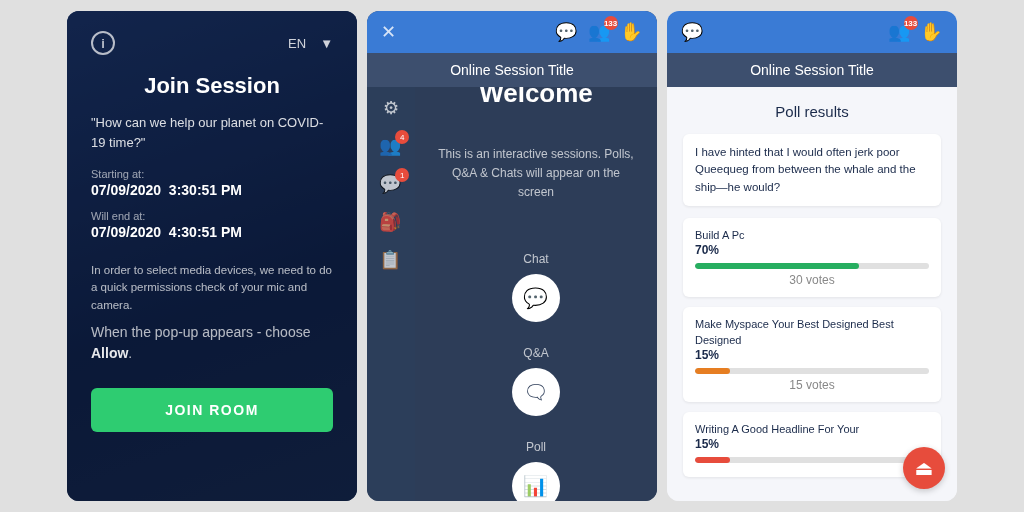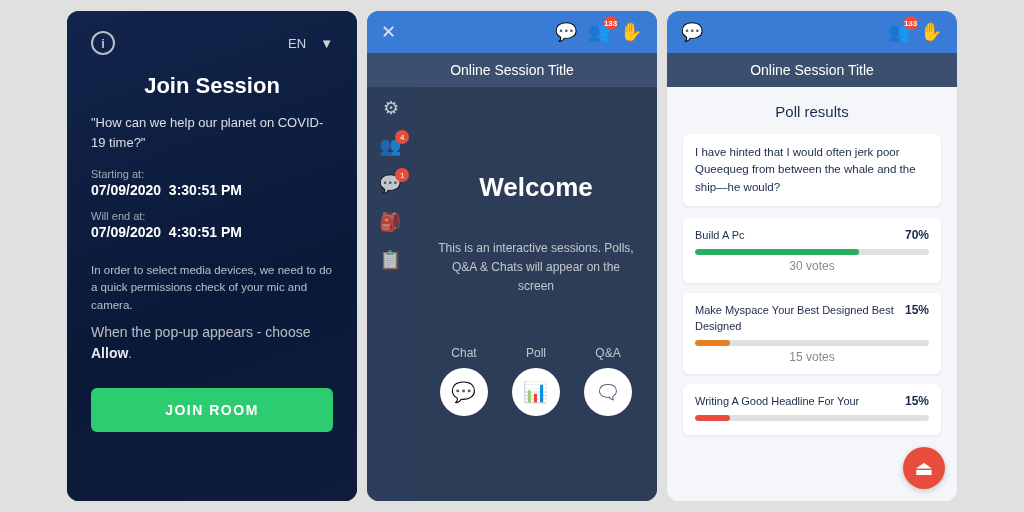--- a/index.html
+++ b/index.html
@@ -235,20 +235,21 @@
       color: rgba(255,255,255,0.7);
       font-size: 12px;
       text-align: center;
       line-height: 1.6;
       margin-bottom: 30px;
     }
     .session-actions {
       display: flex;
       gap: 24px;
       align-items: flex-start;
+      flex-direction: column;
     }
     .action-item {
       display: flex;
       flex-direction: column;
       align-items: center;
       gap: 8px;
     }
     .action-label {
       color: rgba(255,255,255,0.7);
       font-size: 12px;
@@ -321,20 +322,21 @@
       border-radius: 6px;
       padding: 10px 12px;
       margin-bottom: 10px;
       box-shadow: 0 1px 3px rgba(0,0,0,0.08);
     }
     .poll-option-row {
       display: flex;
       justify-content: space-between;
       align-items: flex-start;
       margin-bottom: 6px;
+      flex-direction: column;
     }
     .poll-option-label {
       font-size: 11px;
       color: #1a2a4a;
       line-height: 1.4;
       flex: 1;
       padding-right: 8px;
     }
     .poll-option-pct {
       font-size: 12px;
@@ -456,26 +458,26 @@
       </div>
       <div class="session-main">
         <div class="welcome-title">Welcome</div>
         <div class="welcome-desc">This is an interactive sessions. Polls, Q&amp;A &amp; Chats will appear on the screen</div>
         <div class="session-actions">
           <div class="action-item">
             <div class="action-label">Chat</div>
             <div class="action-btn">💬</div>
           </div>
           <div class="action-item">
+            <div class="action-label">Q&amp;A</div>
+            <div class="action-btn">🗨</div>
+          </div>
+          <div class="action-item">
             <div class="action-label">Poll</div>
             <div class="action-btn">📊</div>
-          </div>
-          <div class="action-item">
-            <div class="action-label">Q&amp;A</div>
-            <div class="action-btn">🗨</div>
           </div>
         </div>
       </div>
     </div>
   </div>
 
   <div class="panel-poll">
     <div class="poll-header">
       <div class="header-icon-wrap">
         <span class="header-icon">💬</span>

